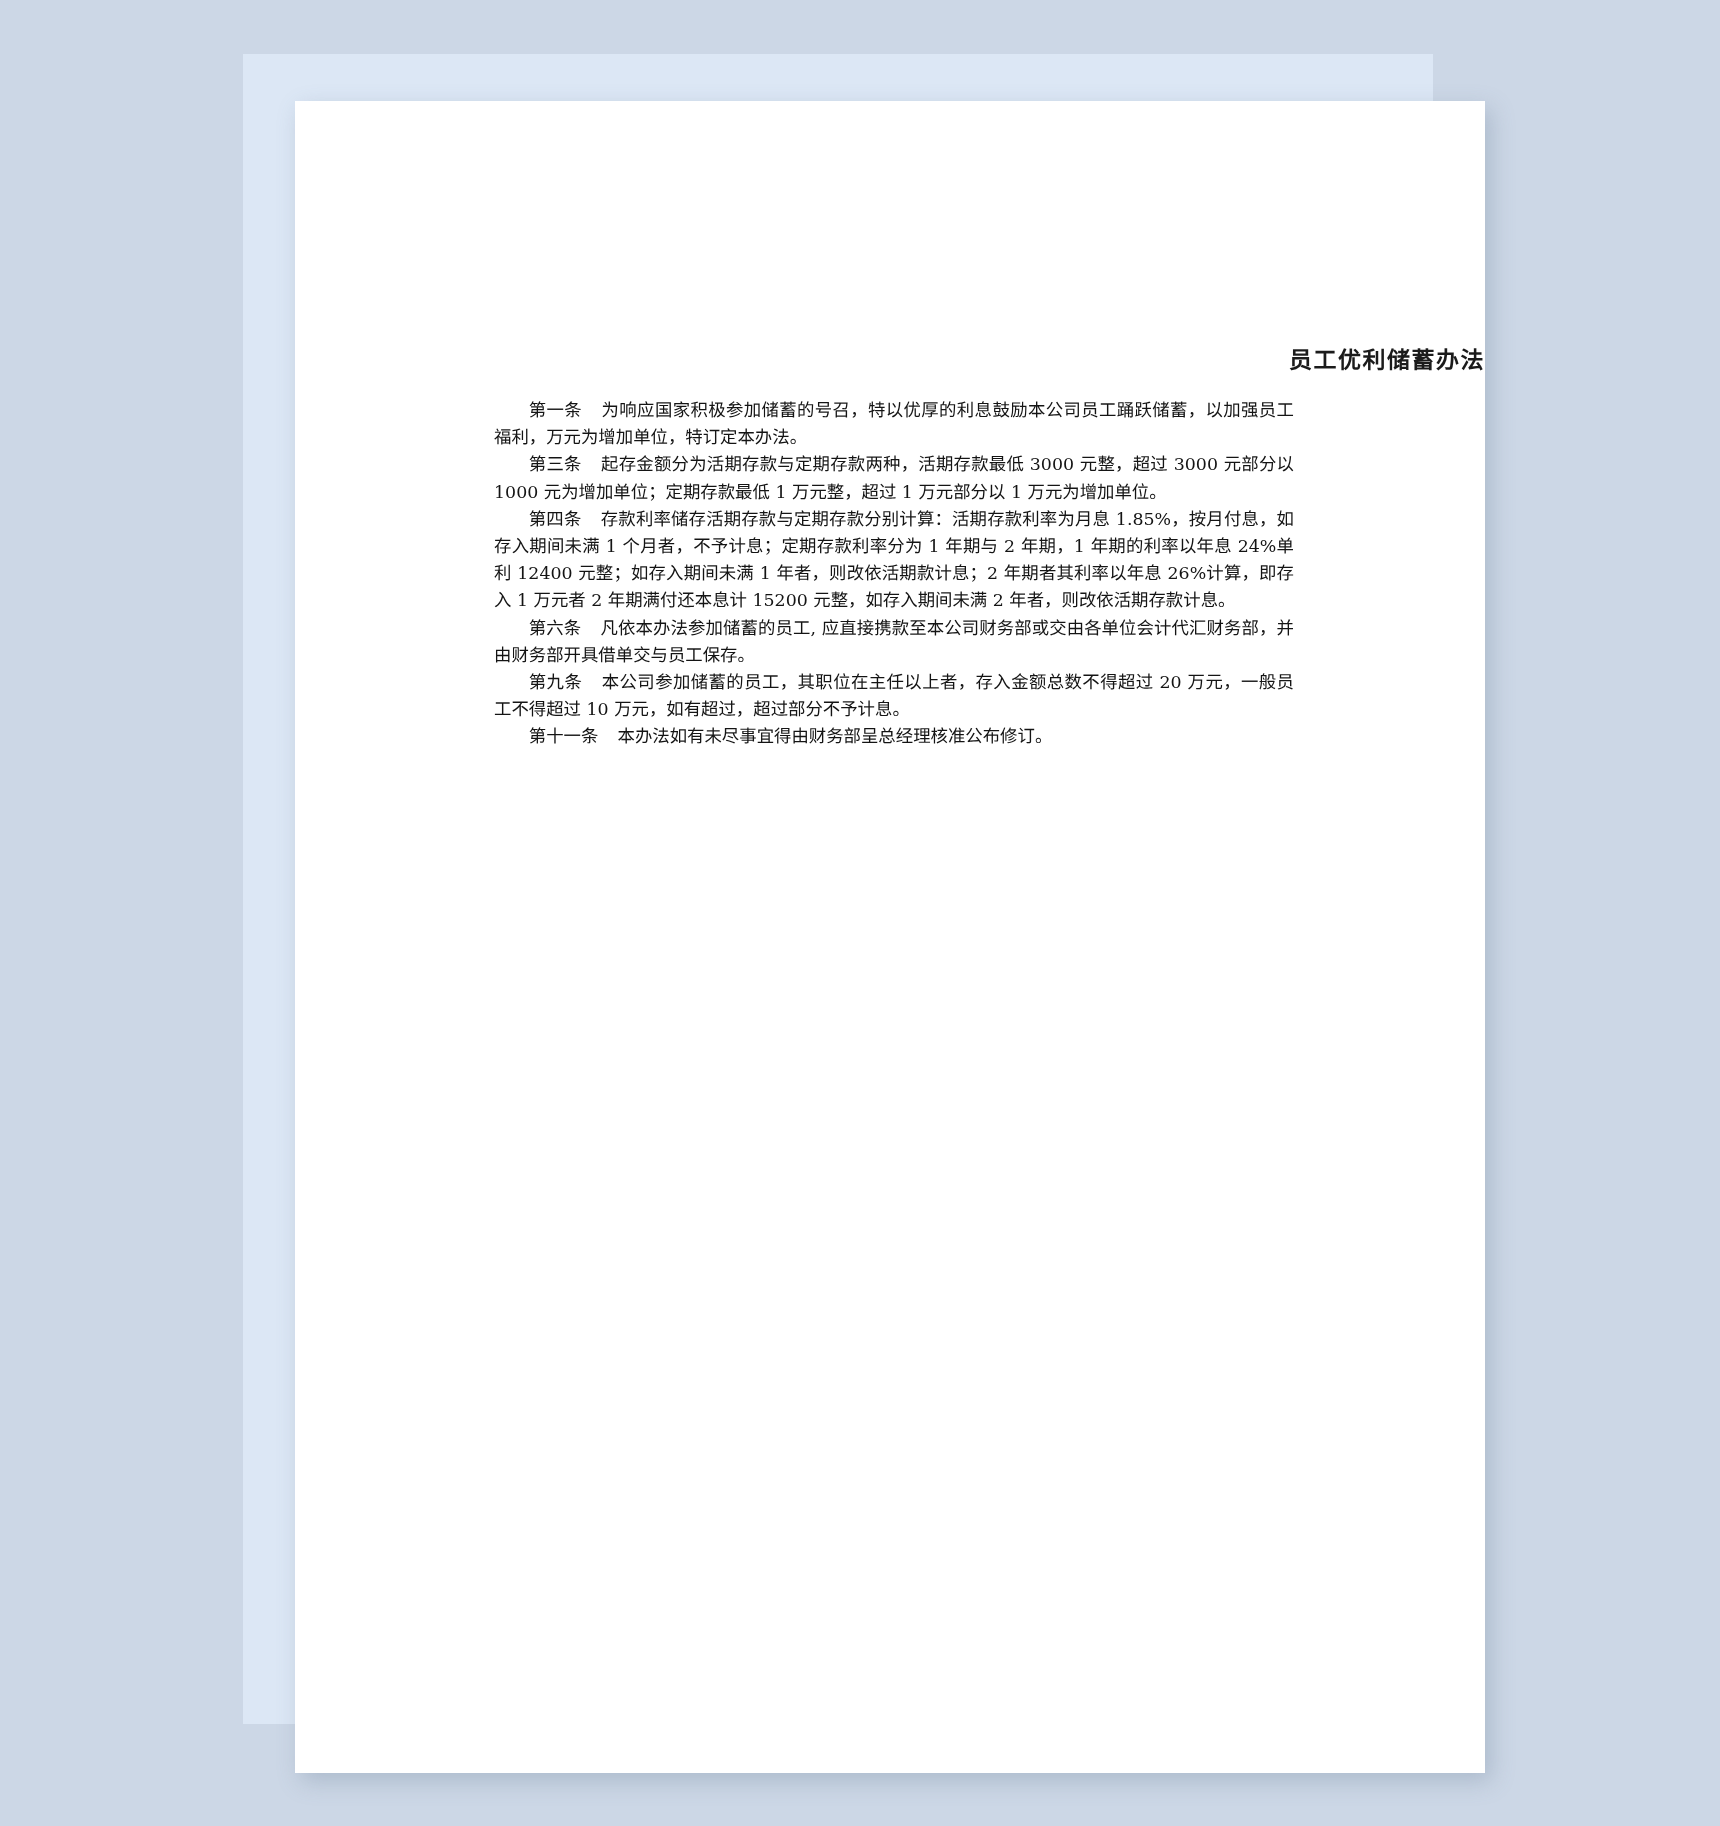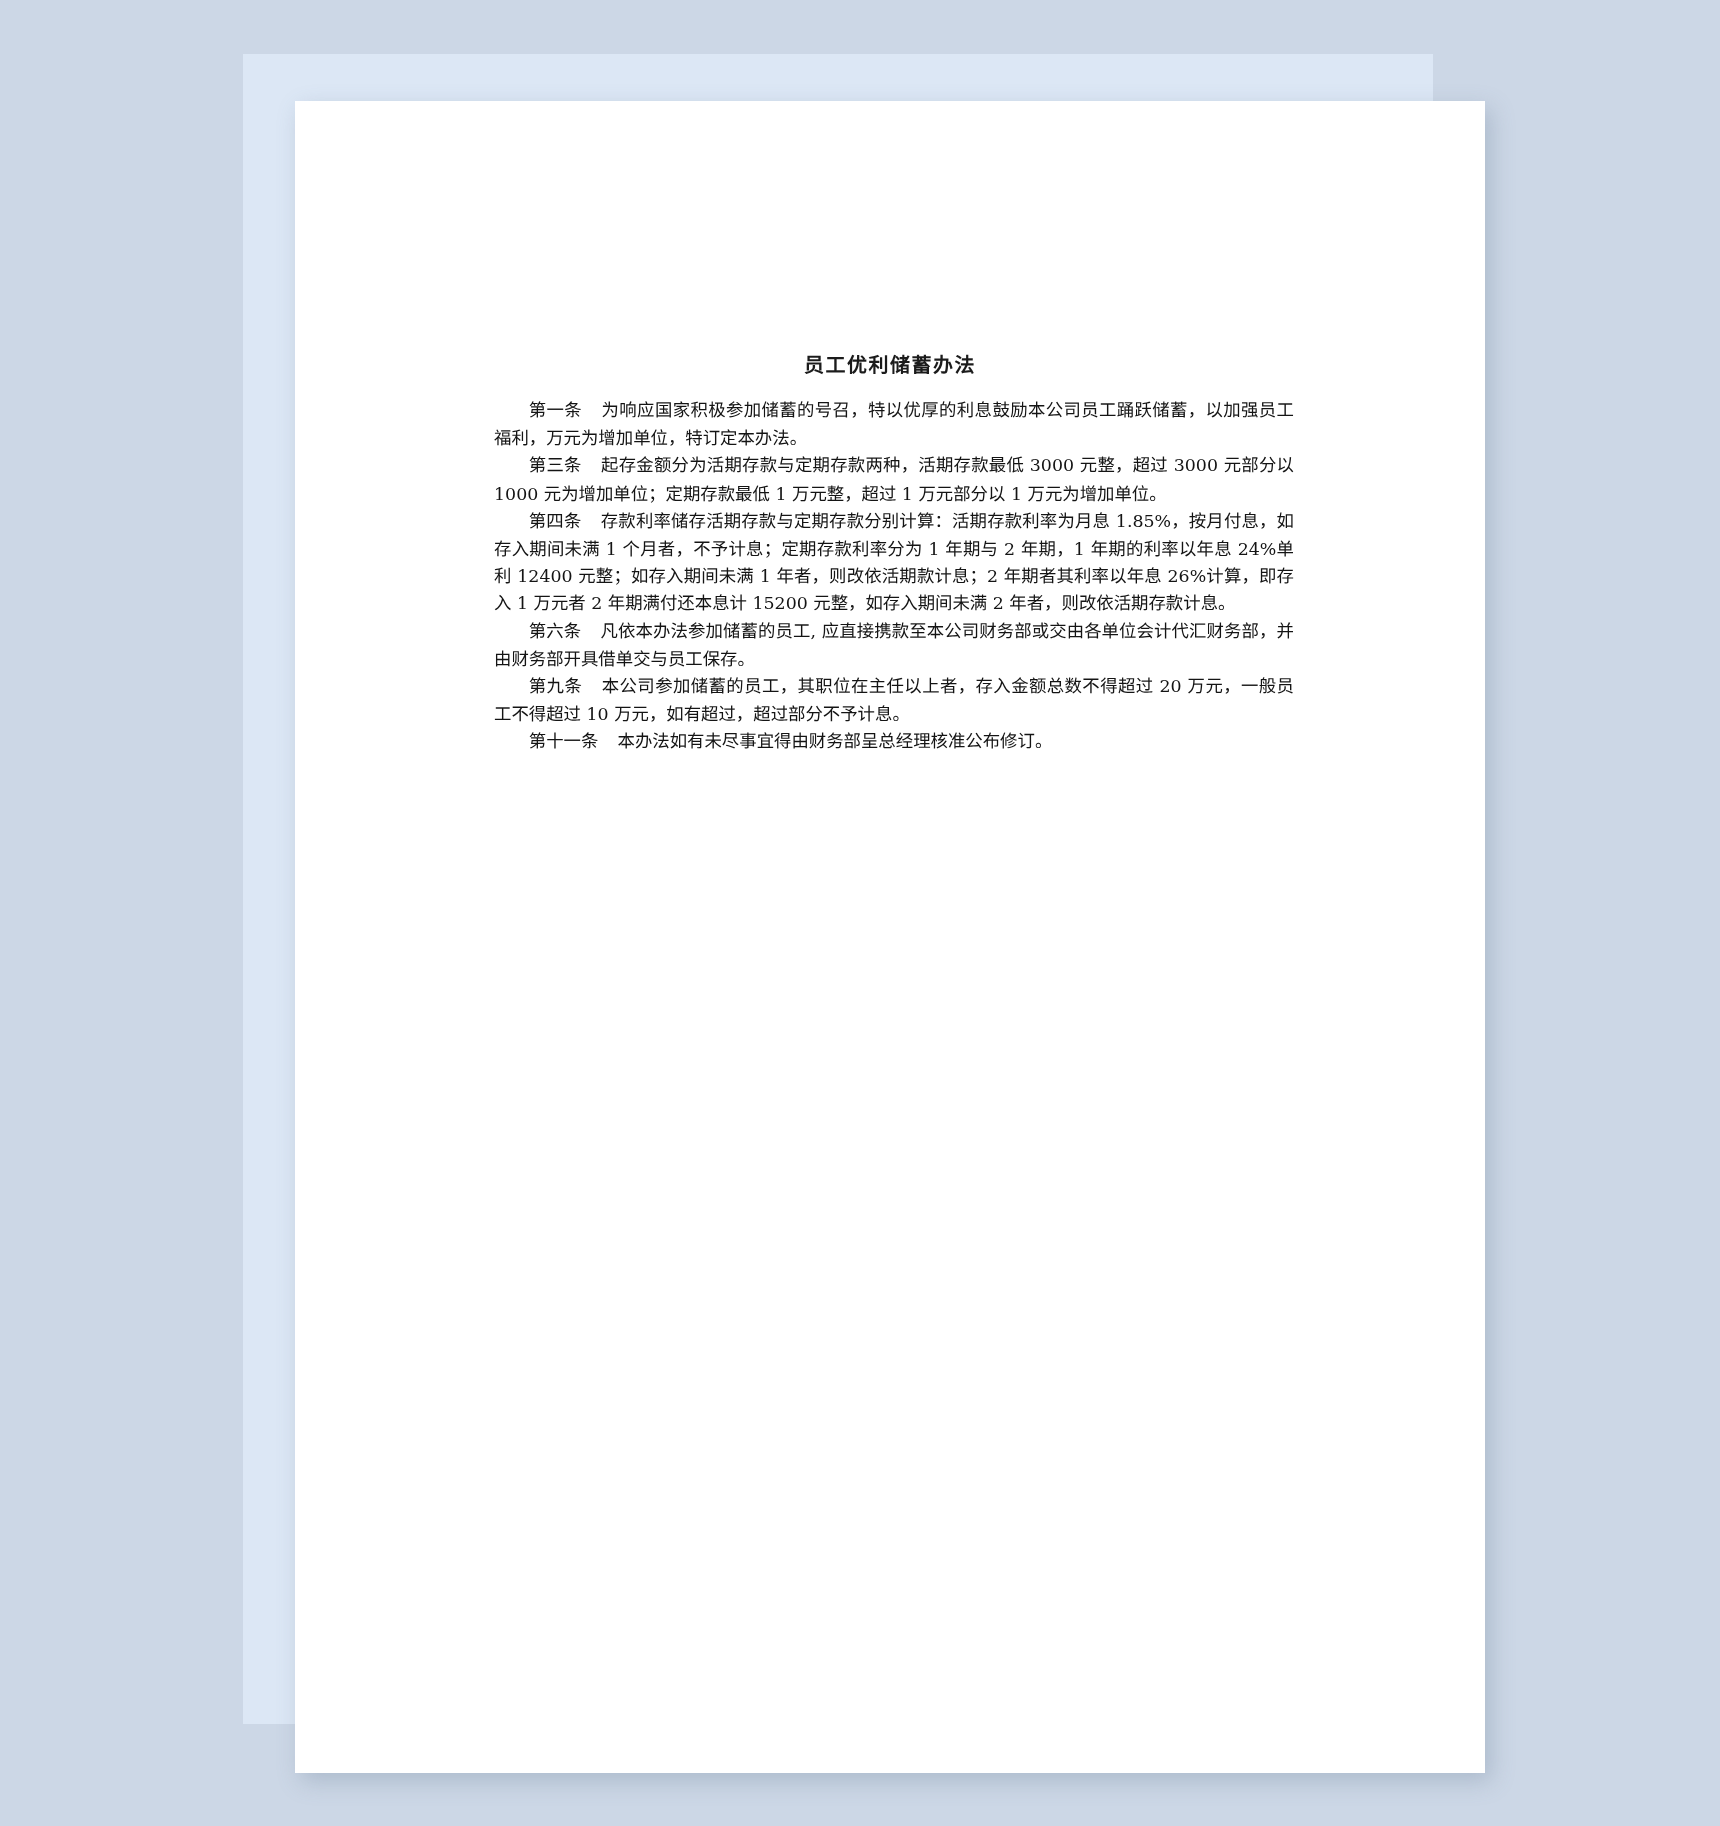--- a/index.html
+++ b/index.html
@@ -40,47 +40,47 @@
   .page-inner {
     position: absolute;
     left: 0;
     top: 0;
     width: 100%;
     height: 100%;
   }
   .doc-title {
     position: absolute;
     left: 0;
-    top: 248px;
+    top: 240px;
     width: 100%;
-    text-align: center;
+    text-align: right;
     font-family: "DejaVu Sans", sans-serif;
     font-weight: bold;
-    font-size: 20px;
+    font-size: 23px;
     letter-spacing: 1.5px;
     color: #1b1b1b;
   }
   .body-block {
     position: absolute;
     left: 199px;
     top: 296px;
     width: 800px;
   }
   .para {
     margin: 0;
     font-size: 17.4px;
     line-height: 27.2px;
     color: #141414;
     text-align: justify;
     text-justify: inter-ideograph;
     text-indent: 2em;
     font-family: "DejaVu Serif", serif;
   }
   .para .clause {
-    font-family: Liberation Mono, monospace;
+    font-family: Liberation Serif, serif;
   }
   .para .gap {
     display: inline-block;
     width: 1.1em;
   }
 </style>
 </head>
 <body>
 
 <div class="stage">

